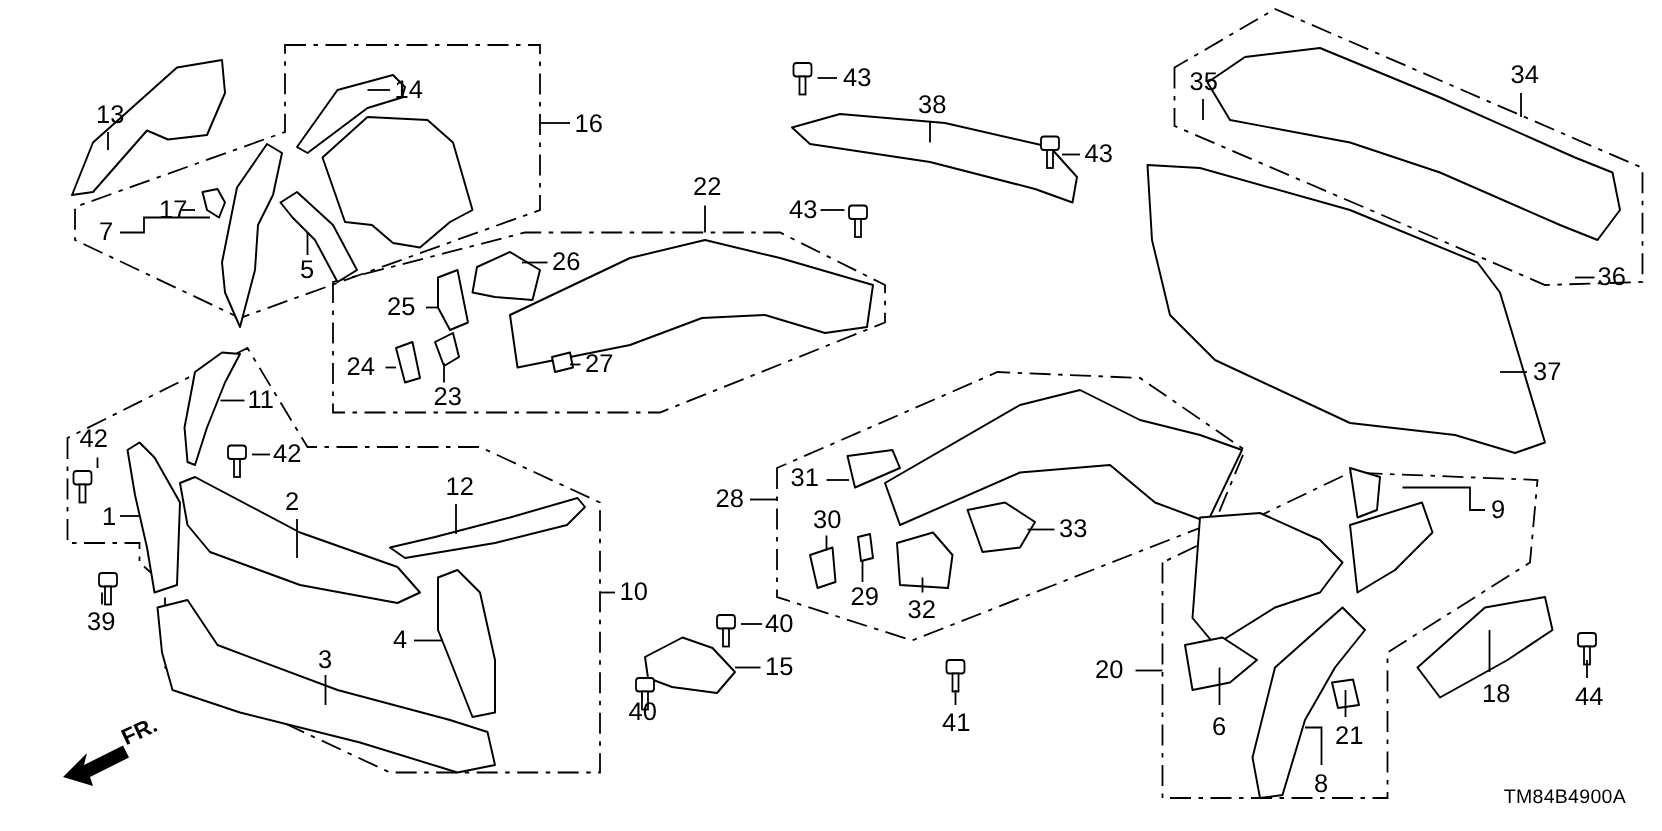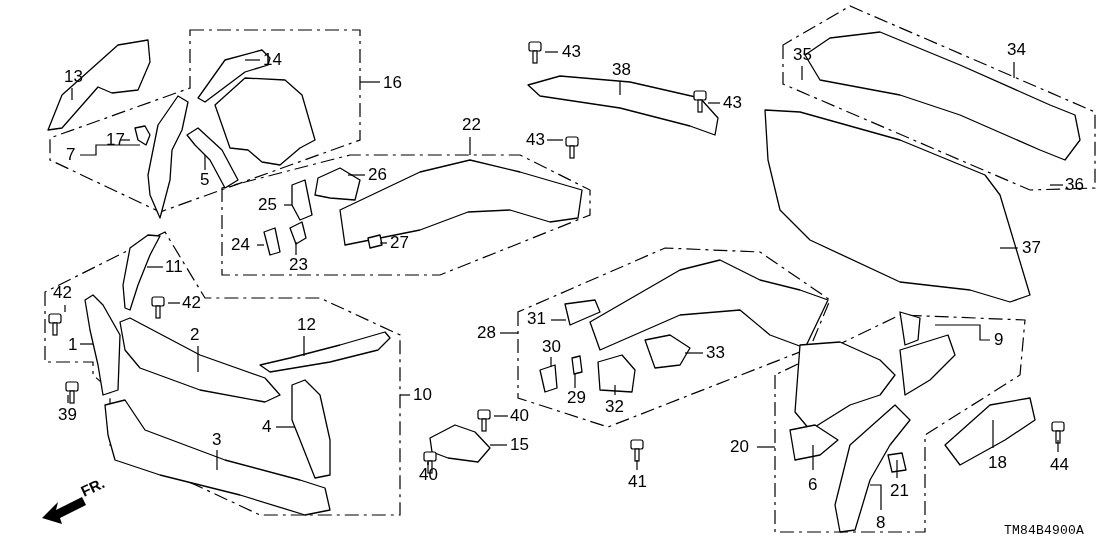--- a/index.html
+++ b/index.html
@@ -1,19 +1,19 @@
 <!DOCTYPE html>
 <html><head>
 <meta charset="utf-8">
 <style>
   html,body{margin:0;padding:0;background:#ffffff;}
   body{width:1108px;height:554px;overflow:hidden;position:relative;font-family:"Liberation Sans",sans-serif;}
   #diagram{position:absolute;left:0;top:0;width:1108px;height:554px;}
   .callout{font-family:"Liberation Sans",sans-serif;font-size:17px;fill:#000;}
-  .code{position:absolute;right:24px;bottom:16px;font-family:Liberation Mono, monospace;font-size:13px;color:#000;letter-spacing:0.2px;}
+  .code{position:absolute;right:24px;bottom:16px;font-family:Liberation Sans, sans-serif;font-size:13px;color:#000;letter-spacing:0.2px;}
   .part{fill:#fff;stroke:#000;stroke-width:1.3;stroke-linejoin:round;}
   .leader{stroke:#000;stroke-width:1.2;fill:none;}
   .group{fill:none;stroke:#000;stroke-width:1.2;stroke-dasharray:14 5 3 5;}
   .bolt{fill:#fff;stroke:#000;stroke-width:1.2;}
 </style>
 </head>
 <body>
 
 <svg id="diagram" viewBox="0 0 1108 554" xmlns="http://www.w3.org/2000/svg">
   <g id="groups">

